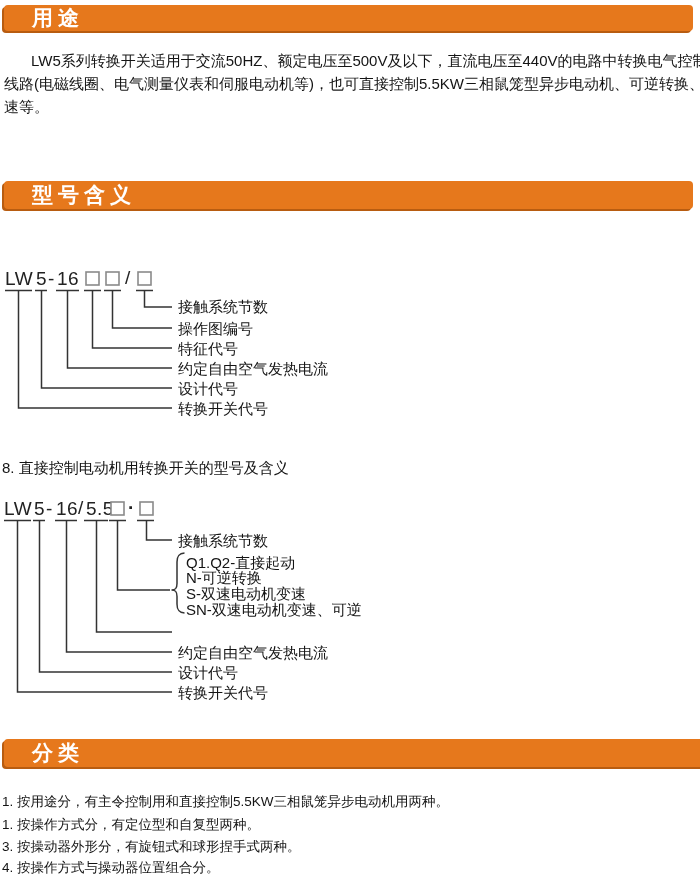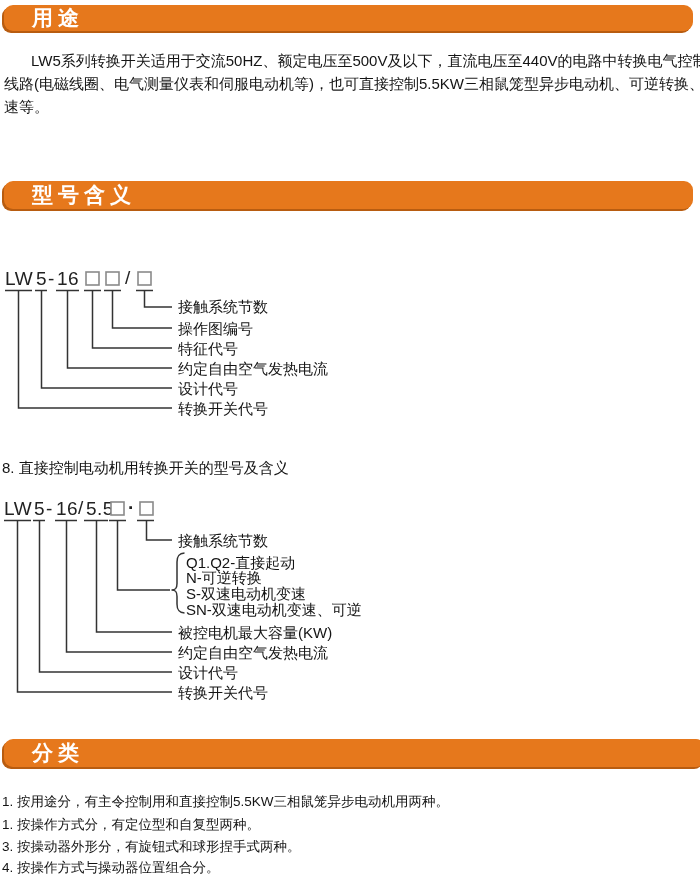--- a/index.html
+++ b/index.html
@@ -11,21 +11,21 @@
     --box-border:#8A8A8A;
   }
   html,body{margin:0;padding:0;background:#fff;}
   .page{
     position:relative;width:700px;height:878px;background:#fff;
     font-family:"Liberation Sans","DejaVu Sans",sans-serif;color:var(--text);
     overflow:hidden;
   }
   .bar{
     position:absolute;left:4px;width:689px;background:var(--header-bar);
-    border-radius:9px;box-shadow:-2px 2px 0 var(--header-bar-shadow);
+    border-radius:4px;box-shadow:-2px 2px 0 var(--header-bar-shadow);
   }
   .bar-title{
     position:absolute;left:28px;top:50%;transform:translateY(-50%);
     color:var(--header-text);font-size:21px;font-weight:bold;letter-spacing:5px;white-space:nowrap;
   }
   .pline{position:absolute;left:4px;width:694px;font-size:15px;line-height:23px;white-space:nowrap;}
   .indent{padding-left:27px;}
   .subheading{position:absolute;left:2px;font-size:15px;white-space:nowrap;}
   .mcode{position:absolute;font-size:19px;color:#222;letter-spacing:.5px;white-space:nowrap;}
   .dlabel{position:absolute;font-size:15px;line-height:17px;white-space:nowrap;}
@@ -73,21 +73,20 @@
   <span class="mcode" style="left:56px;top:498px;">16</span>
   <span class="mcode" style="left:78px;top:497px;">/</span>
   <span class="mcode" style="left:86px;top:498px;">5.5</span>
   <span class="mcode" style="left:128px;top:497px;font-weight:bold;">·</span>
 
   <div class="dlabel" style="left:178px;top:532px;">接触系统节数</div>
   <div class="dlabel" style="left:186px;top:554px;">Q1.Q2-直接起动</div>
   <div class="dlabel" style="left:186px;top:569px;">N-可逆转换</div>
   <div class="dlabel" style="left:186px;top:585px;">S-双速电动机变速</div>
   <div class="dlabel" style="left:186px;top:601px;">SN-双速电动机变速、可逆</div>
-  <div class="dlabel" style="left:178px;top:624px;">被控电机最大容量(KW)</div>
   <div class="dlabel" style="left:178px;top:644px;">约定自由空气发热电流</div>
   <div class="dlabel" style="left:178px;top:664px;">设计代号</div>
   <div class="dlabel" style="left:178px;top:684px;">转换开关代号</div>
 
   <div class="bar" style="top:739px;height:28px;padding-left:12px;">
     <span class="bar-title">分类</span>
   </div>
 
   <div class="litem" style="top:792px;">1. 按用途分，有主令控制用和直接控制5.5KW三相鼠笼异步电动机用两种。</div>
   <div class="litem" style="top:815px;">1. 按操作方式分，有定位型和自复型两种。</div>

